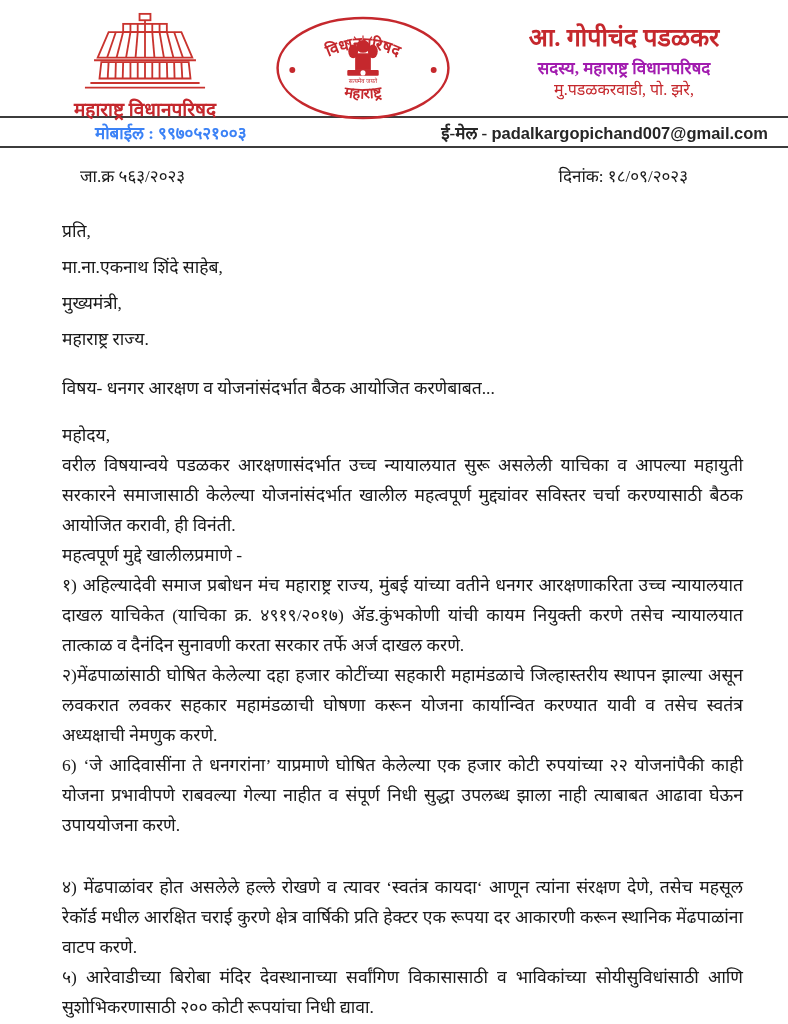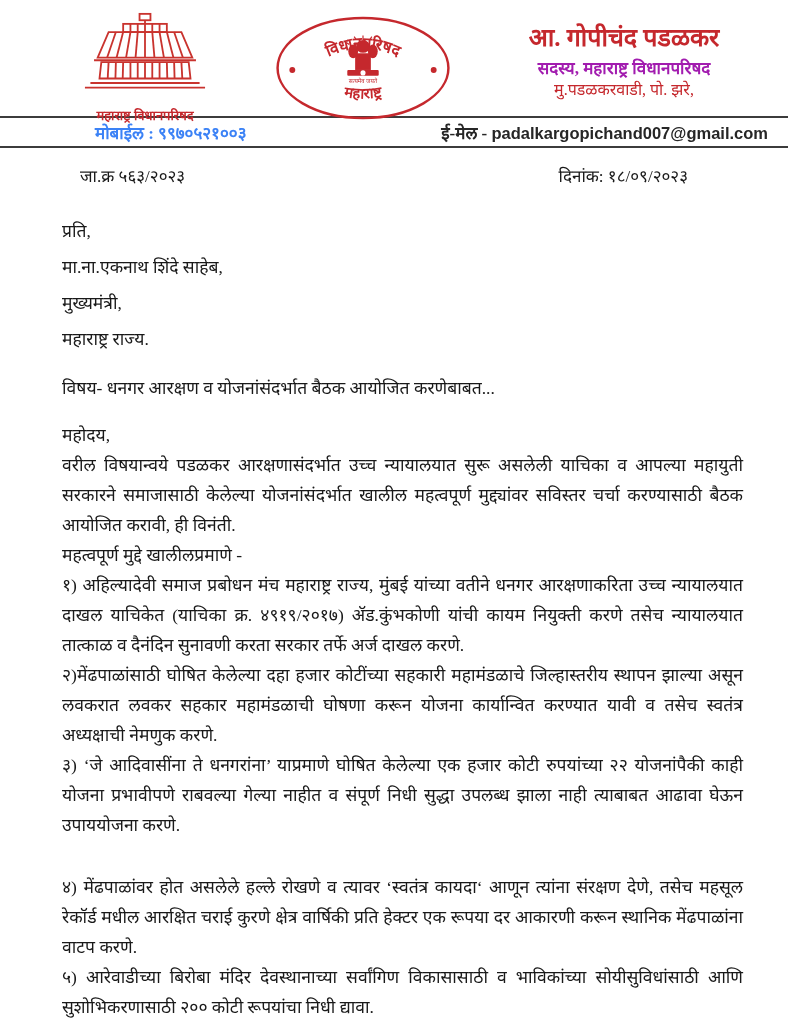--- a/index.html
+++ b/index.html
@@ -9,21 +9,21 @@
     color:#191919;position:relative;overflow:hidden;box-sizing:border-box;
   }
   
   .letterhead{
     display:flex;align-items:flex-start;justify-content:space-between;
     padding:12px 18px 0 40px;height:116px;box-sizing:border-box;
   }
   .lh-left{width:210px;text-align:center;}
   .lh-left svg{display:block;margin:0 auto;}
   .lh-left-caption{
-    font-size:13px;font-weight:bold;color:#c5282d;margin-top:12px;white-space:nowrap;
+    font-size:19px;font-weight:bold;color:#c5282d;margin-top:2px;white-space:nowrap;
   }
   .lh-seal{width:190px;padding-top:2px;}
   .lh-right{width:292px;text-align:center;padding-top:12px;}
   .lh-name{font-size:25px;font-weight:bold;color:#c5282d;line-height:1.15;white-space:nowrap;}
   .lh-desg{font-size:17px;font-weight:bold;color:#a21caf;margin-top:3px;white-space:nowrap;}
   .lh-addr{font-size:16px;color:#c5282d;line-height:1.35;white-space:nowrap;}
   .rule{height:2px;background:#3c3c3c;width:100%;}
   .contact-row{
     display:flex;justify-content:space-between;align-items:center;
     padding:2px 20px 2px 95px;height:24px;font-size:17px;
@@ -174,19 +174,19 @@
     <div class="subject-line">विषय- धनगर आरक्षण व योजनांसंदर्भात बैठक आयोजित करणेबाबत...</div>
 
     <div>महोदय,</div>
 
     <p class="para">वरील विषयान्वये पडळकर आरक्षणासंदर्भात उच्च न्यायालयात सुरू असलेली याचिका व आपल्या महायुती सरकारने समाजासाठी केलेल्या योजनांसंदर्भात खालील महत्वपूर्ण मुद्द्यांवर सविस्तर चर्चा करण्यासाठी बैठक आयोजित करावी, ही विनंती.</p>
 
     <div>महत्वपूर्ण मुद्दे खालीलप्रमाणे -</div>
 
     <p class="point">१) अहिल्यादेवी समाज प्रबोधन मंच महाराष्ट्र राज्य, मुंबई यांच्या वतीने धनगर आरक्षणाकरिता उच्च न्यायालयात दाखल याचिकेत (याचिका क्र. ४९१९/२०१७) ॲड.कुंभकोणी यांची कायम नियुक्ती करणे तसेच न्यायालयात तात्काळ व दैनंदिन सुनावणी करता सरकार तर्फे अर्ज दाखल करणे.</p>
     <p class="point">२)मेंढपाळांसाठी घोषित केलेल्या दहा हजार कोटींच्या सहकारी महामंडळाचे जिल्हास्तरीय स्थापन झाल्या असून लवकरात लवकर सहकार महामंडळाची घोषणा करून योजना कार्यान्वित करण्यात यावी व तसेच स्वतंत्र अध्यक्षाची नेमणुक करणे.</p>
-    <p class="point">३) ‘जे आदिवासींना ते धनगरांना’ याप्रमाणे घोषित केलेल्या एक हजार कोटी रुपयांच्या २२ योजनांपैकी काही योजना प्रभावीपणे राबवल्या गेल्या नाहीत व संपूर्ण निधी सुद्धा उपलब्ध झाला नाही त्याबाबत आढावा घेऊन उपाययोजना करणे.</p>
+    <p class="point">6) ‘जे आदिवासींना ते धनगरांना’ याप्रमाणे घोषित केलेल्या एक हजार कोटी रुपयांच्या २२ योजनांपैकी काही योजना प्रभावीपणे राबवल्या गेल्या नाहीत व संपूर्ण निधी सुद्धा उपलब्ध झाला नाही त्याबाबत आढावा घेऊन उपाययोजना करणे.</p>
     <p class="point gap-before">४) मेंढपाळांवर होत असलेले हल्ले रोखणे व त्यावर ‘स्वतंत्र कायदा‘ आणून त्यांना संरक्षण देणे, तसेच महसूल रेकॉर्ड मधील आरक्षित चराई कुरणे क्षेत्र वार्षिकी प्रति हेक्टर एक रूपया दर आकारणी करून स्थानिक मेंढपाळांना वाटप करणे.</p>
     <p class="point">५) आरेवाडीच्या बिरोबा मंदिर देवस्थानाच्या सर्वांगिण विकासासाठी व भाविकांच्या सोयीसुविधांसाठी आणि सुशोभिकरणासाठी २०० कोटी रूपयांचा निधी द्यावा.</p>
     <p class="point">६) महाराजा यशवंतराव होळकर यांचे जन्मस्थान असलेले किल्ले वाफगावच्या विकास संवर्धनासाठी सरकारने किल्ला ताब्यात घेऊन  ‘किल्ले वाफगाव विकास आराखडा‘ त्वरित तयार करून त्याला मान्यता द्यावी.</p>
 
   </main>
 </div>
 
 </body></html>

